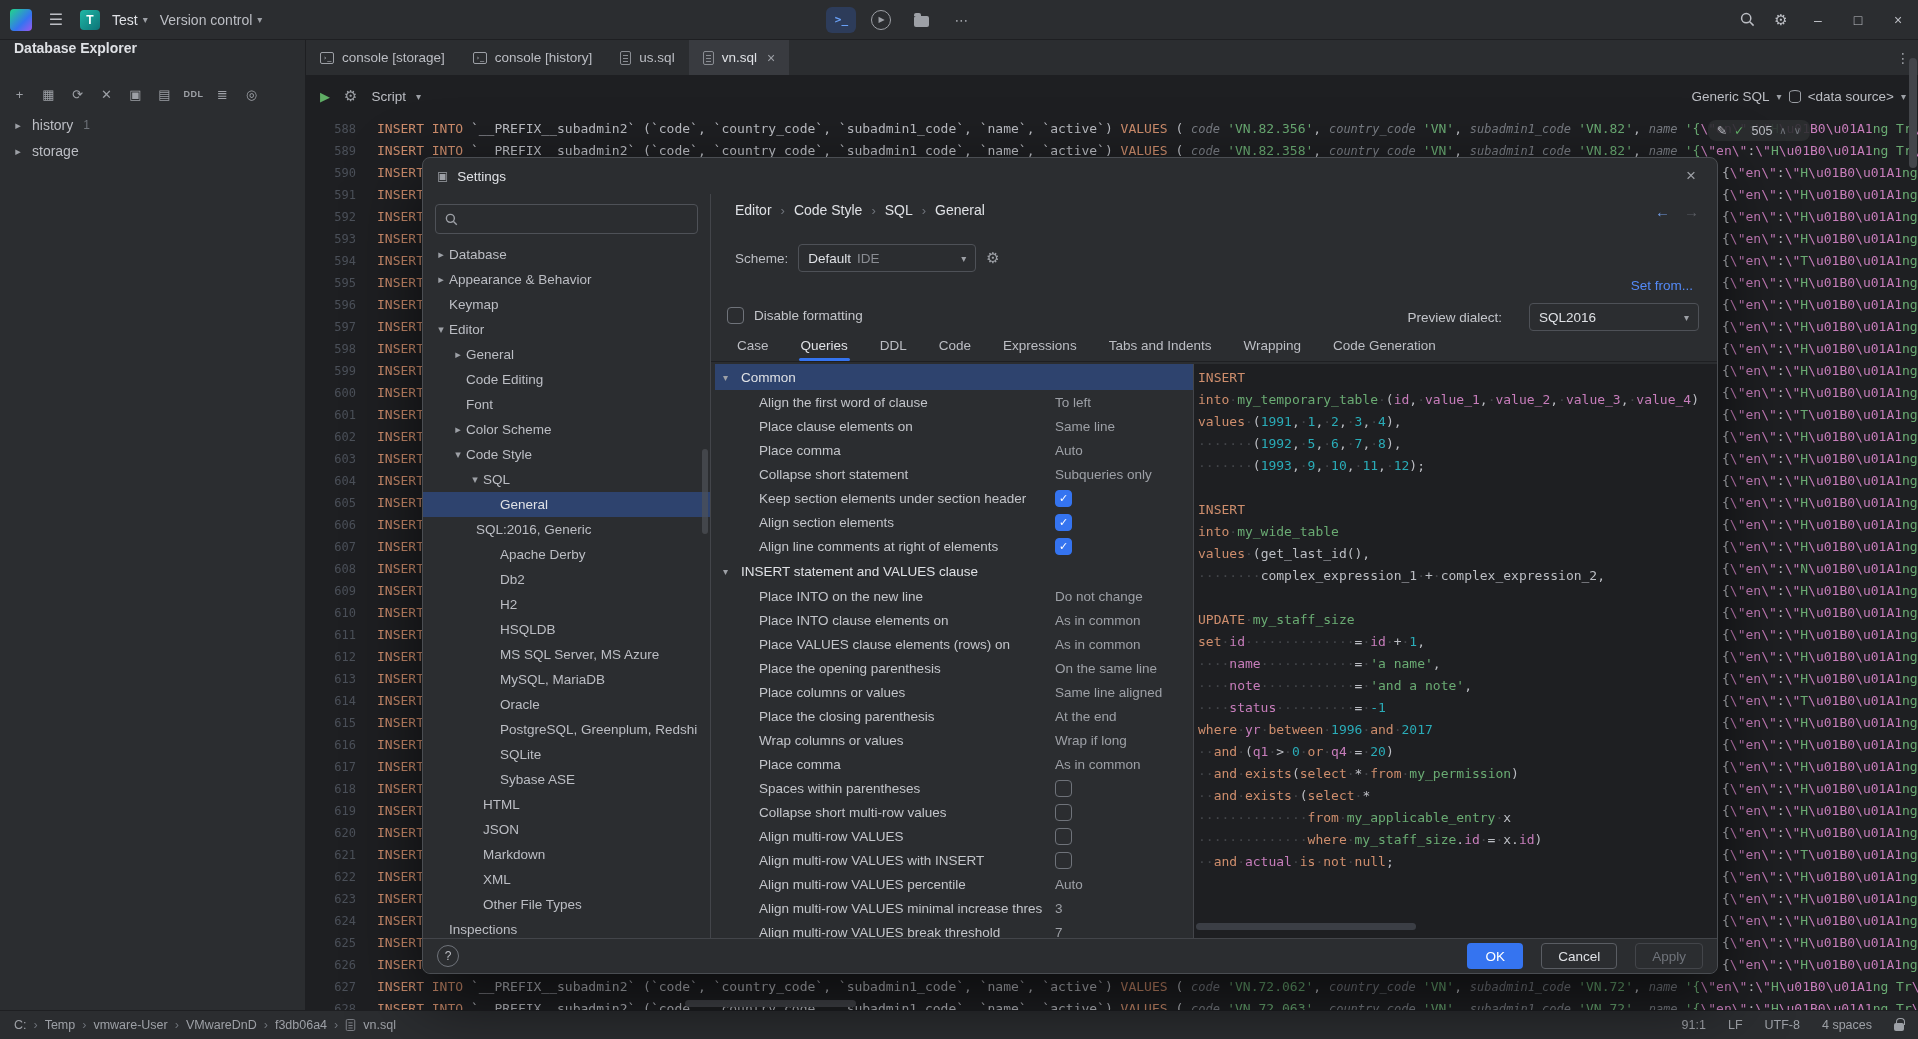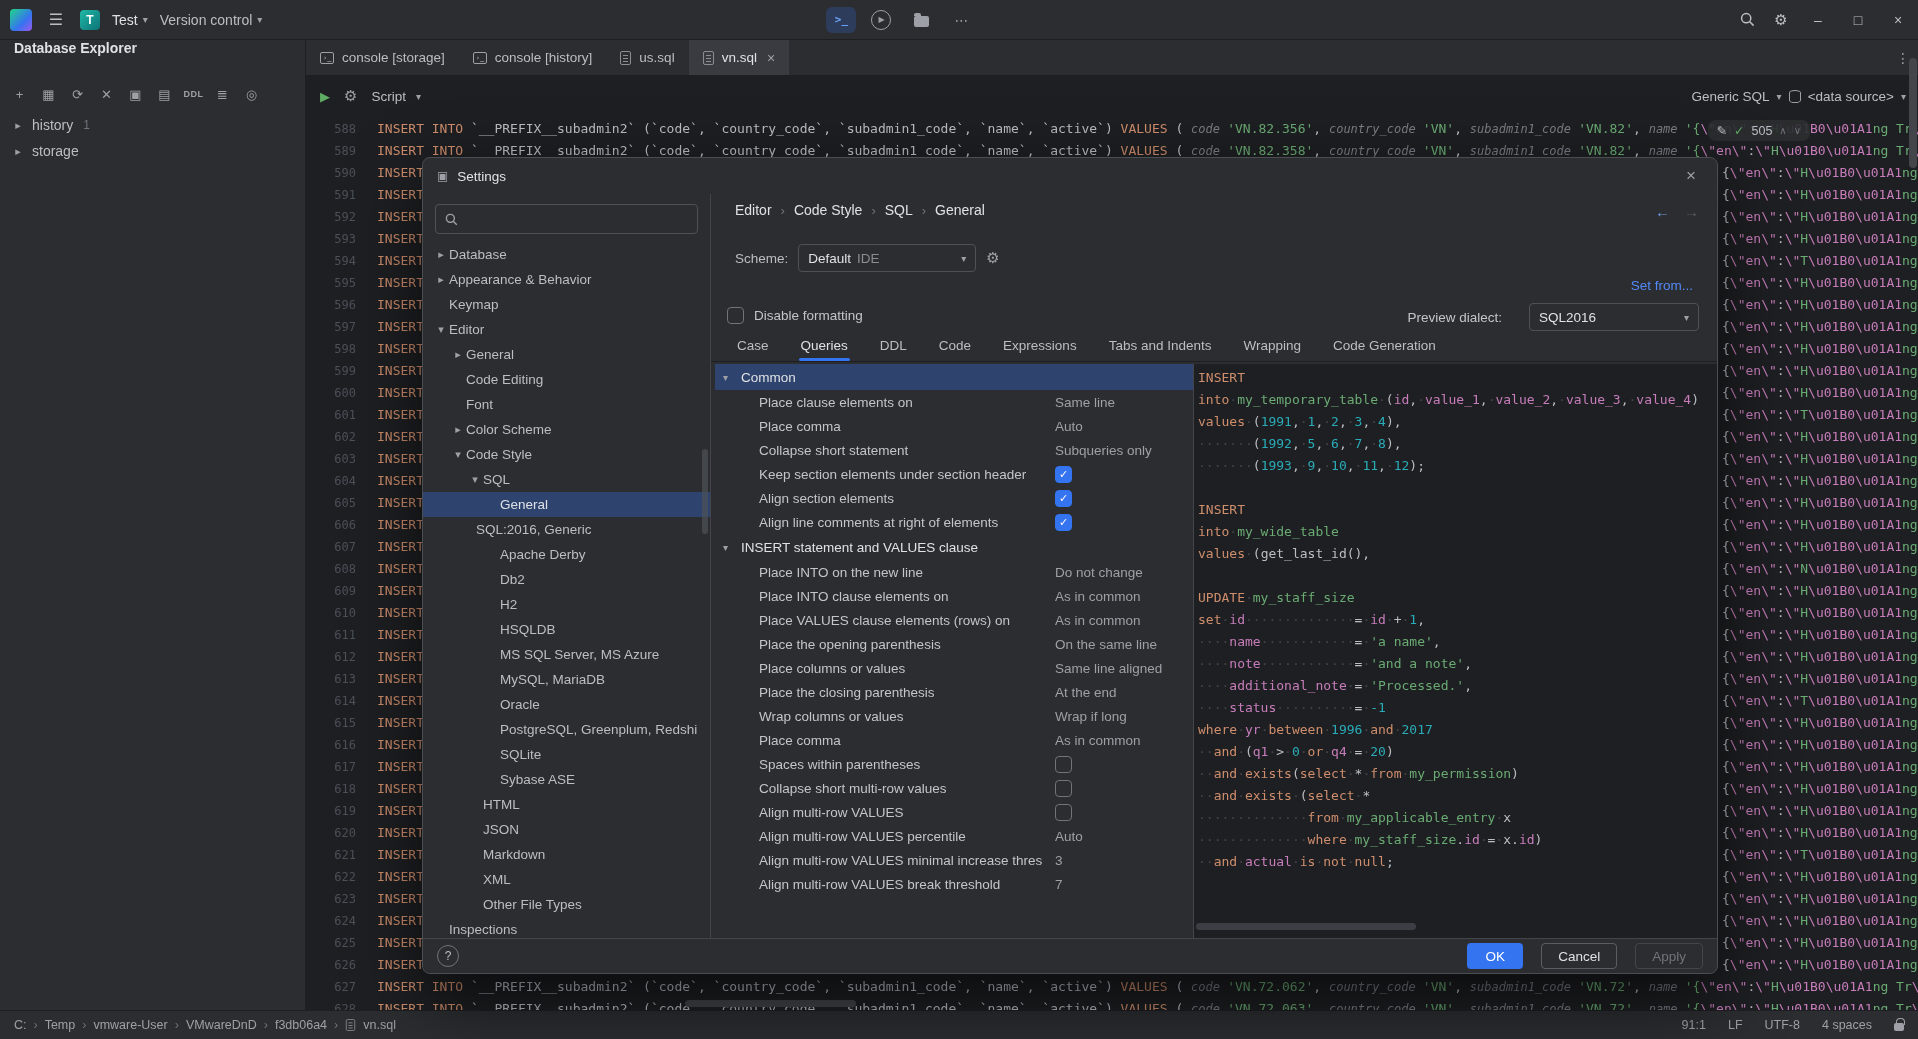--- a/index.html
+++ b/index.html
@@ -503,20 +503,24 @@
           <span class="dtab">Wrapping</span>
           <span class="dtab">Code Generation</span>
         </div>
       <div class="panes">
         <div class="listpane">
             <div class="sec hl">
               <span class="chev">▾</span>
               <span>Common</span>
             </div>
             <div class="srow">
+              <span class="slbl">Align the first word of clause</span>
+              <span class="sval">To left</span>
+            </div>
+            <div class="srow">
               <span class="slbl">Place clause elements on</span>
               <span class="sval">Same line</span>
             </div>
             <div class="srow">
               <span class="slbl">Place comma</span>
               <span class="sval">Auto</span>
             </div>
             <div class="srow">
               <span class="slbl">Collapse short statement</span>
               <span class="sval">Subqueries only</span>
@@ -578,20 +582,24 @@
             <div class="srow">
               <span class="slbl">Spaces within parentheses</span>
               <span class="cb"></span>
             </div>
             <div class="srow">
               <span class="slbl">Collapse short multi-row values</span>
               <span class="cb"></span>
             </div>
             <div class="srow">
               <span class="slbl">Align multi-row VALUES</span>
+              <span class="cb"></span>
+            </div>
+            <div class="srow">
+              <span class="slbl">Align multi-row VALUES with INSERT</span>
               <span class="cb"></span>
             </div>
             <div class="srow">
               <span class="slbl">Align multi-row VALUES percentile</span>
               <span class="sval">Auto</span>
             </div>
             <div class="srow">
               <span class="slbl">Align multi-row VALUES minimal increase thres</span>
               <span class="sval">3</span>
             </div>
@@ -604,26 +612,26 @@
           <div>
               <div class="pl"><span class="t-kw">INSERT</span></div>
               <div class="pl"><span class="t-kw">into</span><span class="t-ws">·</span><span class="t-tbl">my_temporary_table</span><span class="t-ws">·</span><span class="t-pt">(</span><span class="t-col">id</span><span class="t-pt">,</span><span class="t-ws">·</span><span class="t-col">value_1</span><span class="t-pt">,</span><span class="t-ws">·</span><span class="t-col">value_2</span><span class="t-pt">,</span><span class="t-ws">·</span><span class="t-col">value_3</span><span class="t-pt">,</span><span class="t-ws">·</span><span class="t-col">value_4</span><span class="t-pt">)</span></div>
               <div class="pl"><span class="t-kw">values</span><span class="t-ws">·</span><span class="t-pt">(</span><span class="t-num">1991</span><span class="t-pt">,</span><span class="t-ws">·</span><span class="t-num">1</span><span class="t-pt">,</span><span class="t-ws">·</span><span class="t-num">2</span><span class="t-pt">,</span><span class="t-ws">·</span><span class="t-num">3</span><span class="t-pt">,</span><span class="t-ws">·</span><span class="t-num">4</span><span class="t-pt">),</span></div>
               <div class="pl"><span class="t-ws">·······</span><span class="t-pt">(</span><span class="t-num">1992</span><span class="t-pt">,</span><span class="t-ws">·</span><span class="t-num">5</span><span class="t-pt">,</span><span class="t-ws">·</span><span class="t-num">6</span><span class="t-pt">,</span><span class="t-ws">·</span><span class="t-num">7</span><span class="t-pt">,</span><span class="t-ws">·</span><span class="t-num">8</span><span class="t-pt">),</span></div>
               <div class="pl"><span class="t-ws">·······</span><span class="t-pt">(</span><span class="t-num">1993</span><span class="t-pt">,</span><span class="t-ws">·</span><span class="t-num">9</span><span class="t-pt">,</span><span class="t-ws">·</span><span class="t-num">10</span><span class="t-pt">,</span><span class="t-ws">·</span><span class="t-num">11</span><span class="t-pt">,</span><span class="t-ws">·</span><span class="t-num">12</span><span class="t-pt">);</span></div>
               <div class="pl">&nbsp;</div>
               <div class="pl"><span class="t-kw">INSERT</span></div>
               <div class="pl"><span class="t-kw">into</span><span class="t-ws">·</span><span class="t-tbl">my_wide_table</span></div>
               <div class="pl"><span class="t-kw">values</span><span class="t-ws">·</span><span class="t-pt">(</span><span class="t-id">get_last_id</span><span class="t-pt">(),</span></div>
+              <div class="pl"><span class="t-ws">········</span><span class="t-id">complex_expression_1</span><span class="t-ws">·</span><span class="t-pt">+</span><span class="t-ws">·</span><span class="t-id">complex_expression_2</span><span class="t-pt">,</span></div>
               <div class="pl">&nbsp;</div>
               <div class="pl"><span class="t-kw">UPDATE</span><span class="t-ws">·</span><span class="t-tbl">my_staff_size</span></div>
               <div class="pl"><span class="t-kw">set</span><span class="t-ws">·</span><span class="t-col">id</span><span class="t-ws">··············</span><span class="t-pt">=</span><span class="t-ws">·</span><span class="t-col">id</span><span class="t-ws">·</span><span class="t-pt">+</span><span class="t-ws">·</span><span class="t-num">1</span><span class="t-pt">,</span></div>
               <div class="pl"><span class="t-ws">····</span><span class="t-col">name</span><span class="t-ws">············</span><span class="t-pt">=</span><span class="t-ws">·</span><span class="t-str">'a name'</span><span class="t-pt">,</span></div>
               <div class="pl"><span class="t-ws">····</span><span class="t-col">note</span><span class="t-ws">············</span><span class="t-pt">=</span><span class="t-ws">·</span><span class="t-str">'and a note'</span><span class="t-pt">,</span></div>
-              <div class="pl"><span class="t-ws">····</span><span class="t-col">additional_note</span><span class="t-ws">·</span><span class="t-pt">=</span><span class="t-ws">·</span><span class="t-str">'Processed.'</span><span class="t-pt">,</span></div>
               <div class="pl"><span class="t-ws">····</span><span class="t-col">status</span><span class="t-ws">··········</span><span class="t-pt">=</span><span class="t-ws">·</span><span class="t-num">-1</span></div>
               <div class="pl"><span class="t-kw">where</span><span class="t-ws">·</span><span class="t-col">yr</span><span class="t-ws">·</span><span class="t-kw">between</span><span class="t-ws">·</span><span class="t-num">1996</span><span class="t-ws">·</span><span class="t-kw">and</span><span class="t-ws">·</span><span class="t-num">2017</span></div>
               <div class="pl"><span class="t-ws">··</span><span class="t-kw">and</span><span class="t-ws">·</span><span class="t-pt">(</span><span class="t-col">q1</span><span class="t-ws">·</span><span class="t-pt">&gt;</span><span class="t-ws">·</span><span class="t-num">0</span><span class="t-ws">·</span><span class="t-kw">or</span><span class="t-ws">·</span><span class="t-col">q4</span><span class="t-ws">·</span><span class="t-pt">=</span><span class="t-ws">·</span><span class="t-num">20</span><span class="t-pt">)</span></div>
               <div class="pl"><span class="t-ws">··</span><span class="t-kw">and</span><span class="t-ws">·</span><span class="t-kw">exists</span><span class="t-pt">(</span><span class="t-kw">select</span><span class="t-ws">·</span><span class="t-pt">*</span><span class="t-ws">·</span><span class="t-kw">from</span><span class="t-ws">·</span><span class="t-tbl">my_permission</span><span class="t-pt">)</span></div>
               <div class="pl"><span class="t-ws">··</span><span class="t-kw">and</span><span class="t-ws">·</span><span class="t-kw">exists</span><span class="t-ws">·</span><span class="t-pt">(</span><span class="t-kw">select</span><span class="t-ws">·</span><span class="t-pt">*</span></div>
               <div class="pl"><span class="t-ws">··············</span><span class="t-kw">from</span><span class="t-ws">·</span><span class="t-tbl">my_applicable_entry</span><span class="t-ws">·</span><span class="t-id">x</span></div>
               <div class="pl"><span class="t-ws">··············</span><span class="t-kw">where</span><span class="t-ws">·</span><span class="t-tbl">my_staff_size</span><span class="t-pt">.</span><span class="t-col">id</span><span class="t-ws">·</span><span class="t-pt">=</span><span class="t-ws">·</span><span class="t-id">x</span><span class="t-pt">.</span><span class="t-col">id</span><span class="t-pt">)</span></div>
               <div class="pl"><span class="t-ws">··</span><span class="t-kw">and</span><span class="t-ws">·</span><span class="t-col">actual</span><span class="t-ws">·</span><span class="t-kw">is</span><span class="t-ws">·</span><span class="t-kw">not</span><span class="t-ws">·</span><span class="t-kw">null</span><span class="t-pt">;</span></div>
             </div>
           <div class="pv-hscroll"></div>

